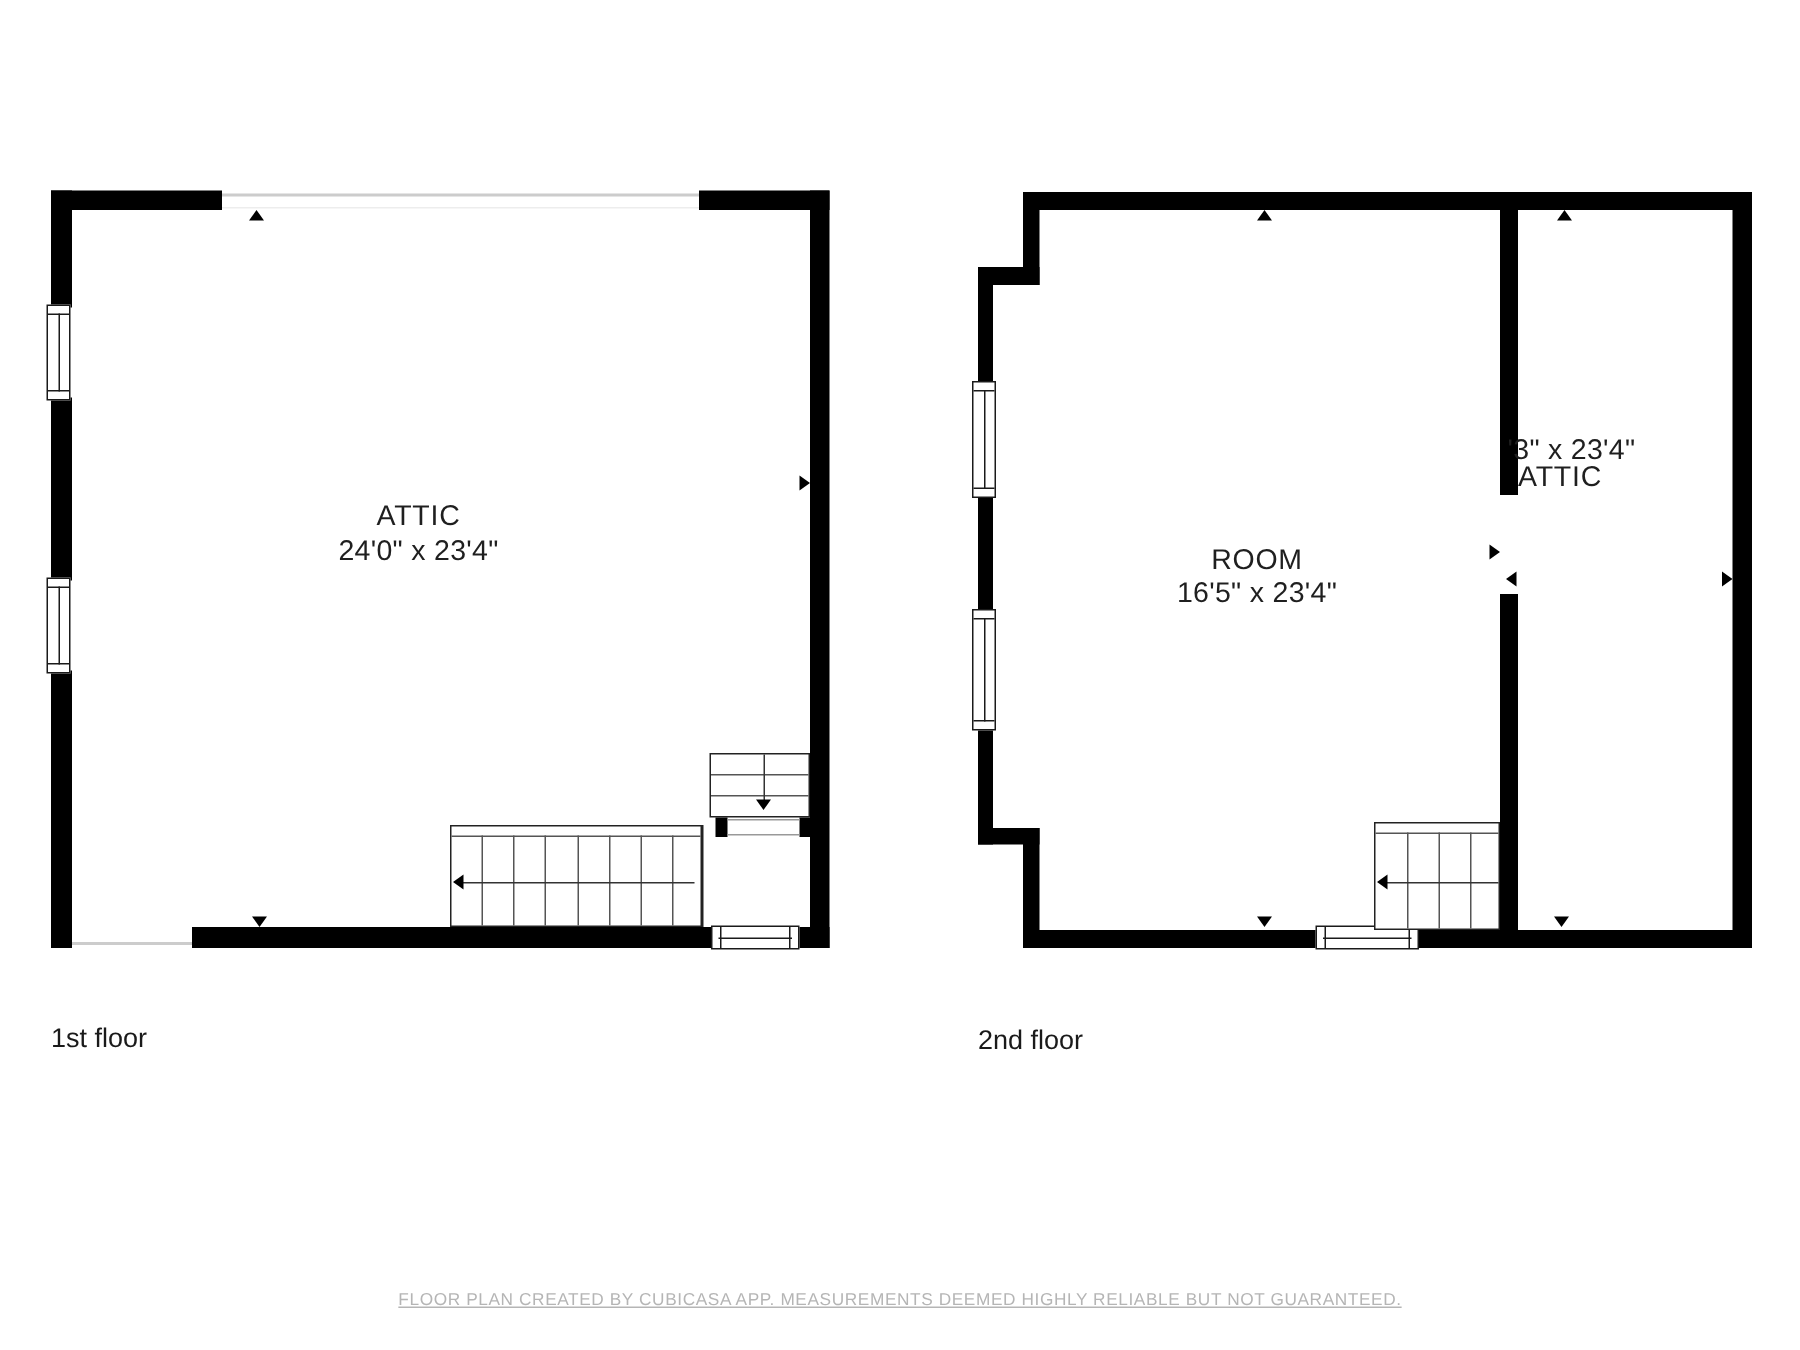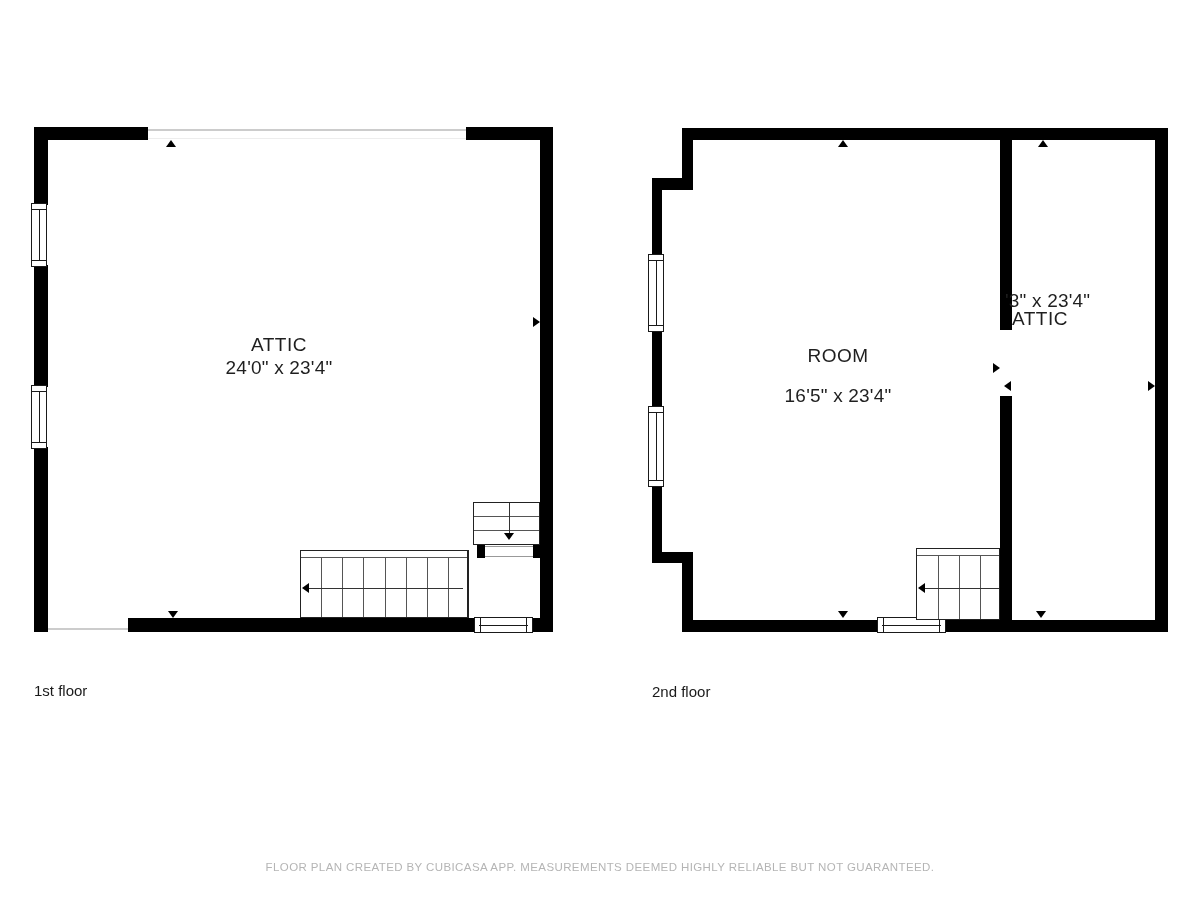--- a/index.html
+++ b/index.html
@@ -17,21 +17,21 @@
   .winline{position:absolute;background:#1a1a1a;}
   .stairs{position:absolute;background:#ffffff;border:1px solid #222222;box-sizing:border-box;}
   .tri{position:absolute;width:0;height:0;}
   .tri.up{border-left:5px solid transparent;border-right:5px solid transparent;border-bottom:7px solid #000;}
   .tri.down{border-left:5px solid transparent;border-right:5px solid transparent;border-top:7px solid #000;}
   .tri.left{border-top:5px solid transparent;border-bottom:5px solid transparent;border-right:7px solid #000;}
   .tri.right{border-top:5px solid transparent;border-bottom:5px solid transparent;border-left:7px solid #000;}
   .room-label{position:absolute;text-align:center;color:#1f1f1f;font-size:19px;letter-spacing:0.5px;}
   .room-dims{position:absolute;text-align:center;color:#1f1f1f;font-size:19px;letter-spacing:0.2px;}
   .room-dims.leftalign{text-align:left;white-space:nowrap;}
-  .floor-label{position:absolute;color:#1a1a1a;font-size:15px;}
+  .floor-label{position:absolute;color:#1a1a1a;font-size:18px;}
   .footer-note{position:absolute;left:0;width:1200px;text-align:center;color:#b5b5b5;
                font-size:11.5px;letter-spacing:0.4px;}
 </style>
 </head>
 <body>
 
 <div class="canvas">
 
   <div>
 
@@ -152,23 +152,23 @@
 
     <div class="tri up" style="left:838px;top:140px;"></div>
     <div class="tri up" style="left:1038px;top:140px;"></div>
     <div class="tri down" style="left:838px;top:611px;"></div>
     <div class="tri down" style="left:1036px;top:611px;"></div>
     <div class="tri left" style="left:654px;top:363px;"></div>
     <div class="tri right" style="left:1148px;top:381px;"></div>
     <div class="tri right" style="left:993px;top:363px;"></div>
     <div class="tri left" style="left:1004px;top:381px;"></div>
 
-    <div class="room-label" style="left:738px;top:345px;width:200px;">ROOM</div>
+    <div class="room-label" style="left:738px;top:363px;width:200px;">ROOM</div>
     <div class="room-dims" style="left:738px;top:385px;width:200px;">16'5" x 23'4"</div>
     <div class="room-label" style="left:965px;top:268px;width:150px;margin-top:40px;">ATTIC</div>
     <div class="room-dims leftalign" style="left:1005px;top:290px;">'3" x 23'4"</div>
 
     <div class="floor-label" style="left:652px;top:683px;">2nd floor</div>
   </div>
 
-  <div class="footer-note" style="top:861px;">FLOOR PLAN CREATED BY CUBICASA APP. MEASUREMENTS DEEMED HIGHLY RELIABLE BUT NOT GUARANTEED.</div>
+  <div class="footer-note" style="top:861px;text-decoration:underline;">FLOOR PLAN CREATED BY CUBICASA APP. MEASUREMENTS DEEMED HIGHLY RELIABLE BUT NOT GUARANTEED.</div>
 
 </div>
 
 </body></html>

